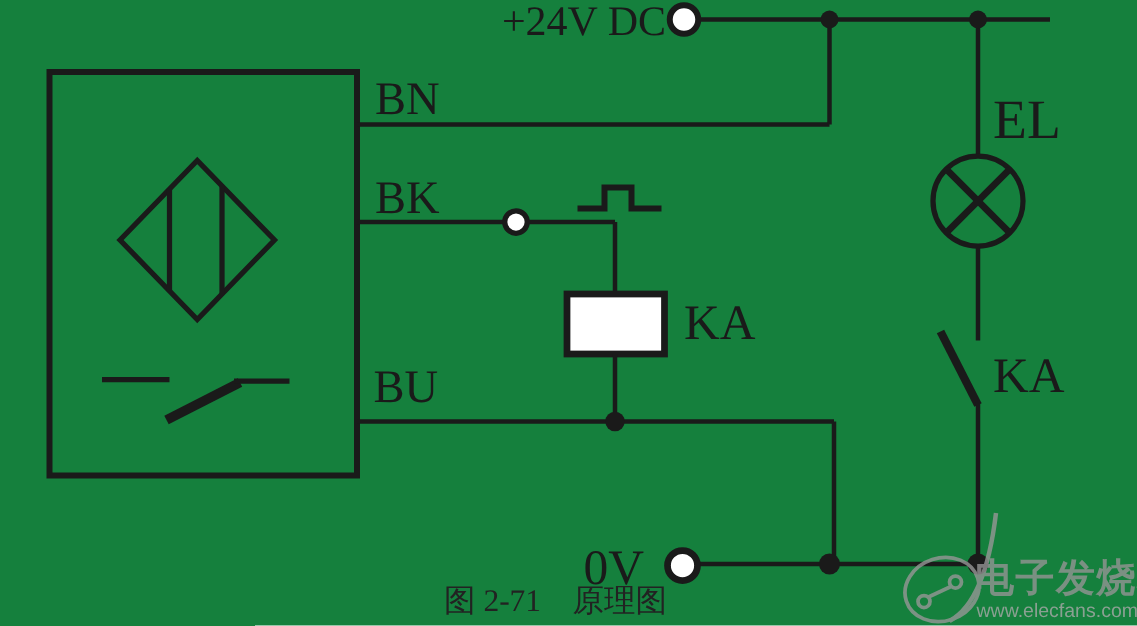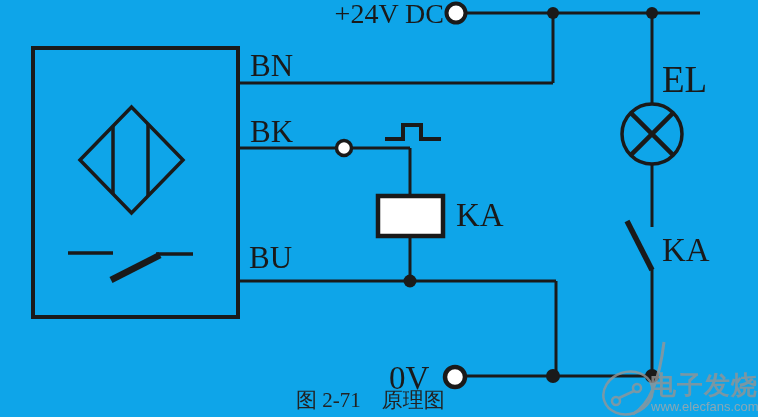--- a/index.html
+++ b/index.html
@@ -1,19 +1,19 @@
 <!DOCTYPE html>
 <html><head>
 <meta charset="utf-8">
 <style>
   html,body{margin:0;padding:0;background:#ffffff;}
   .stage{
     position:relative;
     width:758px;height:417px;
-    background:#0ea5e9;
+    background:#15803d;
     overflow:hidden;
     font-family:"Liberation Serif", serif;
   }
   svg{display:block;}
   .lbl{
     font-family:"Liberation Serif", serif;
     fill:#1a1a1a;
   }
   .caption{
     font-family:"Liberation Serif", serif;

